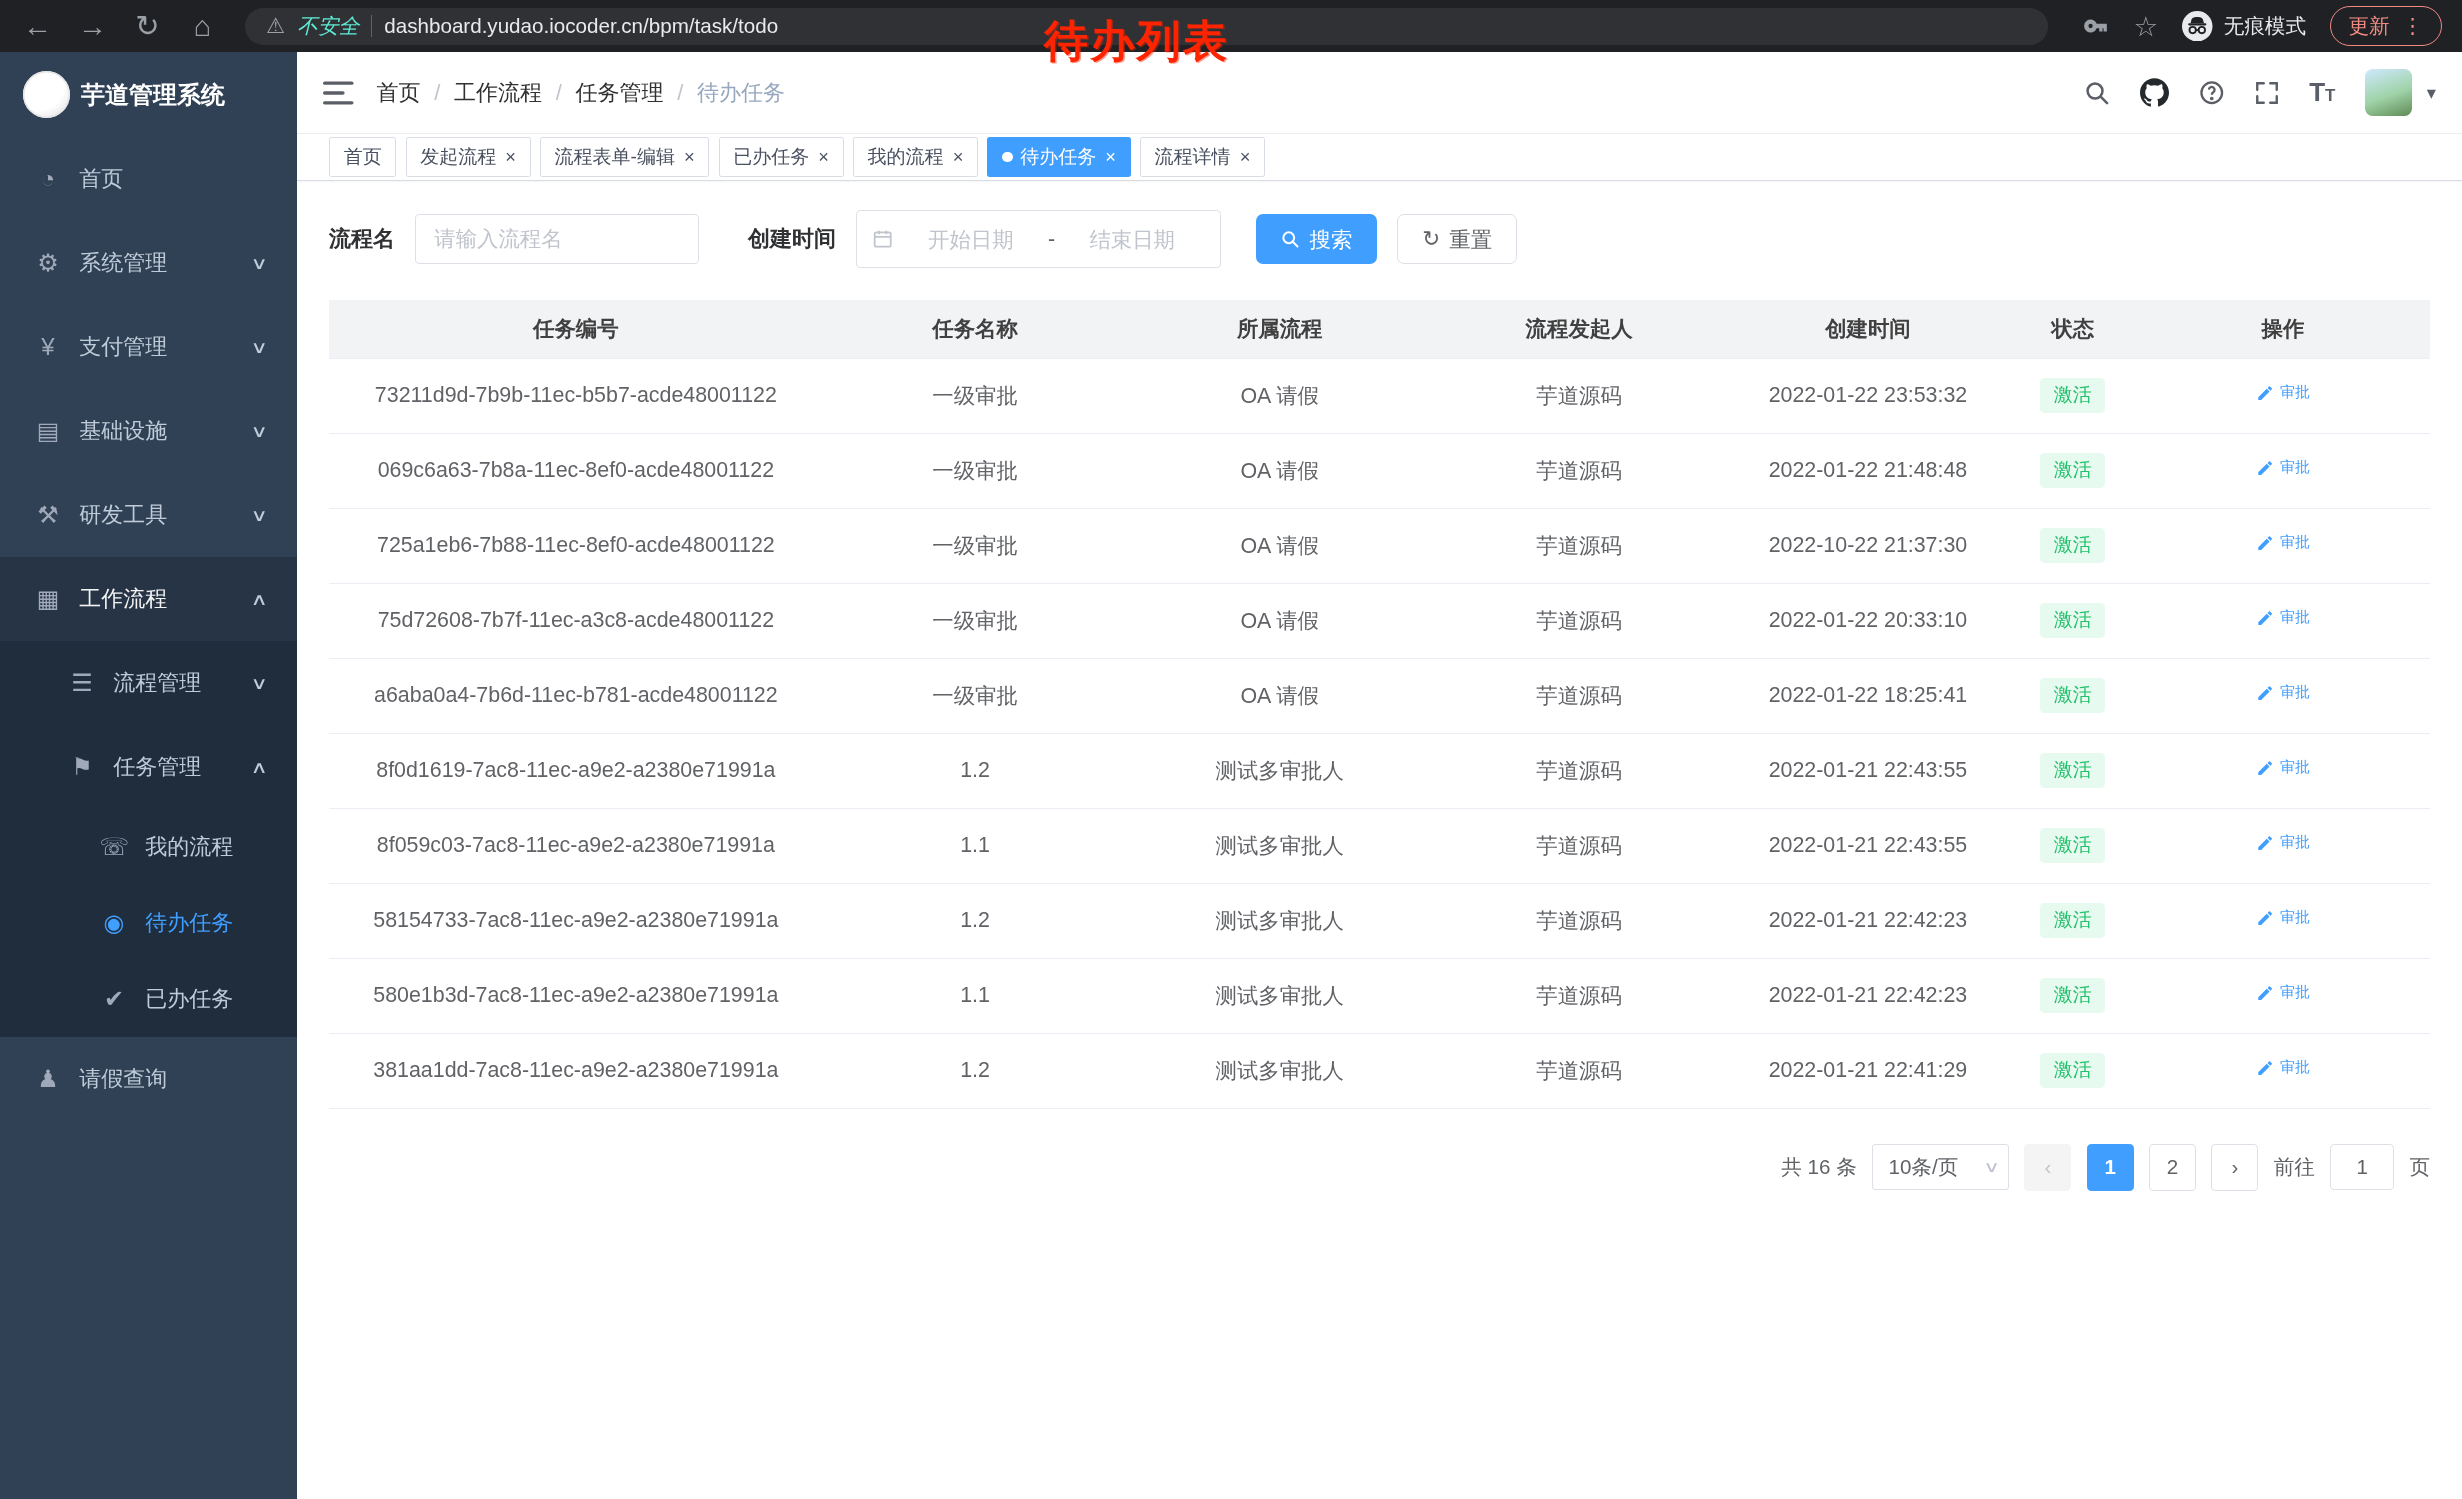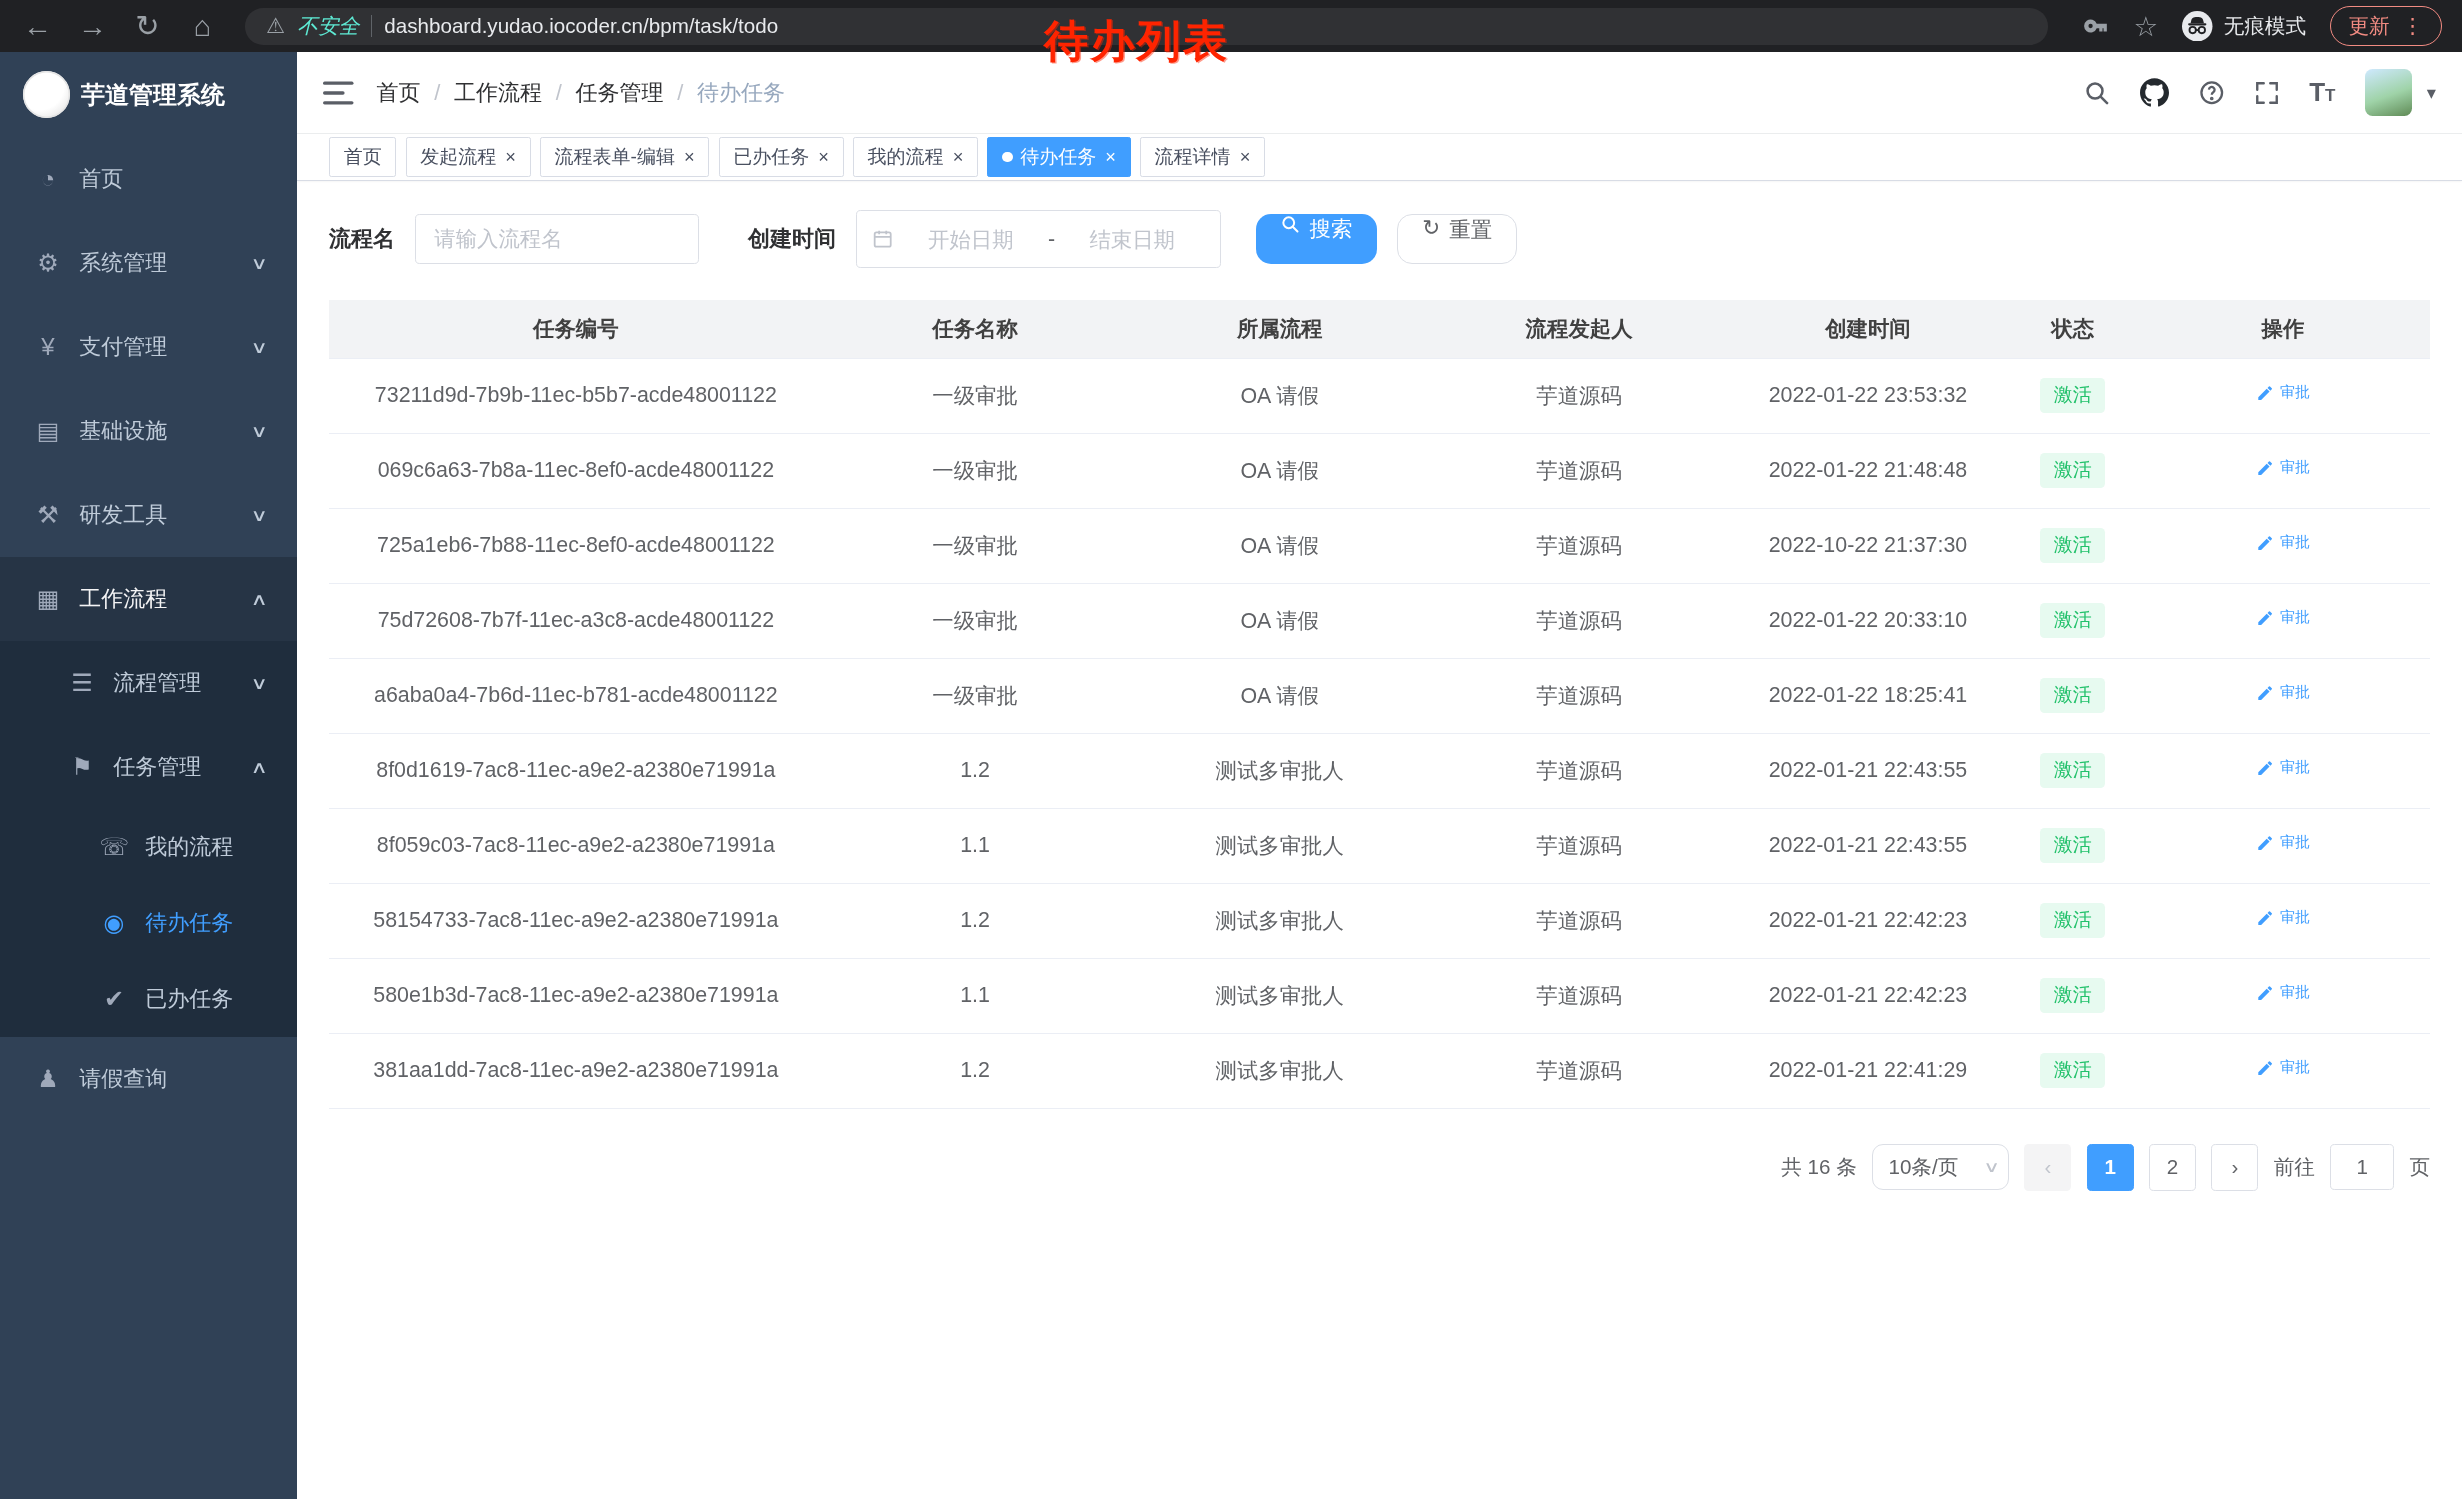--- a/index.html
+++ b/index.html
@@ -71,35 +71,35 @@
   
   .content { flex: 1; padding: 29px 32px; overflow: hidden; }
   .filters { display: flex; align-items: center; margin-bottom: 32px; }
   .f-label { font-size: 22px; font-weight: 700; color: #303133; margin-right: 20px; white-space: nowrap; }
   .f-label.second { margin-left: 49px; }
   .name-input { width: 284px; height: 50px; border: 0.8px solid #dcdfe6; border-radius: 4.6px; padding: 0 18.3px; font-size: 21.4px; color: #606266; outline: none; font-family: inherit; }
   .name-input::placeholder { color: #c0c4cc; }
   .range-box { width: 365px; height: 58px; border: 0.8px solid #dcdfe6; border-radius: 4.6px; display: flex; align-items: center; padding: 0 15.3px; gap: 4.6px; cursor: pointer; background: #fff; }
   .range-ph { flex: 1; text-align: center; font-size: 21.4px; color: #c0c4cc; white-space: nowrap; }
   .range-sep { font-size: 21.4px; color: #606266; }
-  .btn { display: flex; gap: 9.2px; height: 50px; padding: 0 24.4px; border-radius: 15px; font-size: 21.4px; white-space: nowrap; }
+  .btn { display: flex; align-items: center; gap: 9.2px; height: 50px; padding: 0 24.4px; border-radius: 7px; font-size: 21.4px; white-space: nowrap; }
   .btn-search { margin-left: 35px; background: #409eff; color: #fff; }
   .btn-reset { margin-left: 20px; background: #fff; border: 0.8px solid #dcdfe6; color: #606266; }
   .reset-ico { font-size: 21.4px; }
 
   
   table.task-table { width: 100%; border-collapse: collapse; table-layout: fixed; }
   .task-table th { height: 58px; background: #f2f3f5; color: #404040; font-size: 21.4px; font-weight: 700; text-align: center; border-bottom: 0.8px solid #ebeef5; white-space: nowrap; }
   .task-table td { height: 75px; color: #606266; font-size: 21.4px; text-align: center; border-bottom: 0.8px solid #ebeef5; white-space: nowrap; overflow: hidden; }
   .tag-active { display: inline-block; padding: 6.1px 13.7px; border-radius: 4.6px; background: #e7faf0; color: #23c16b; font-size: 19px; line-height: 1.2; }
   .approve { display: inline-flex; align-items: center; gap: 6.1px; color: #409eff; font-size: 15px; cursor: pointer; }
 
   
   .pagination { display: flex; justify-content: flex-end; align-items: center; gap: 15.3px; margin-top: 35px; font-size: 20.6px; color: #606266; }
-  .pg-select { position: relative; width: 137px; height: 46px; border: 0.8px solid #dcdfe6; border-radius: 11px; display: flex; align-items: center; padding: 0 35px 0 15.3px; cursor: pointer; background: #fff; white-space: nowrap; }
+  .pg-select { position: relative; width: 137px; height: 46px; border: 0.8px solid #dcdfe6; border-radius: 3px; display: flex; align-items: center; padding: 0 35px 0 15.3px; cursor: pointer; background: #fff; white-space: nowrap; }
   .pg-caret { position: absolute; right: 10.7px; color: #c0c4cc; font-size: 15.3px; transform: scaleX(1.5); }
   .pg-btn { min-width: 47px; height: 47px; border-radius: 4.6px; display: flex; align-items: center; justify-content: center; font-size: 20.6px; color: #606266; }
   .pg-prev { background: #f4f4f5; color: #c0c4cc; cursor: not-allowed; }
   .pg-next, .pg-num { background: #fff; border: 0.8px solid #dcdfe6; }
   .pg-num.active { background: #409eff; border-color: #409eff; color: #fff; font-weight: 700; }
   .goto-input { width: 64px; height: 46px; border: 0.8px solid #dcdfe6; border-radius: 4.6px; text-align: center; font-size: 20.6px; color: #606266; outline: none; font-family: inherit; }
 </style>
 </head>
 <body>
 

